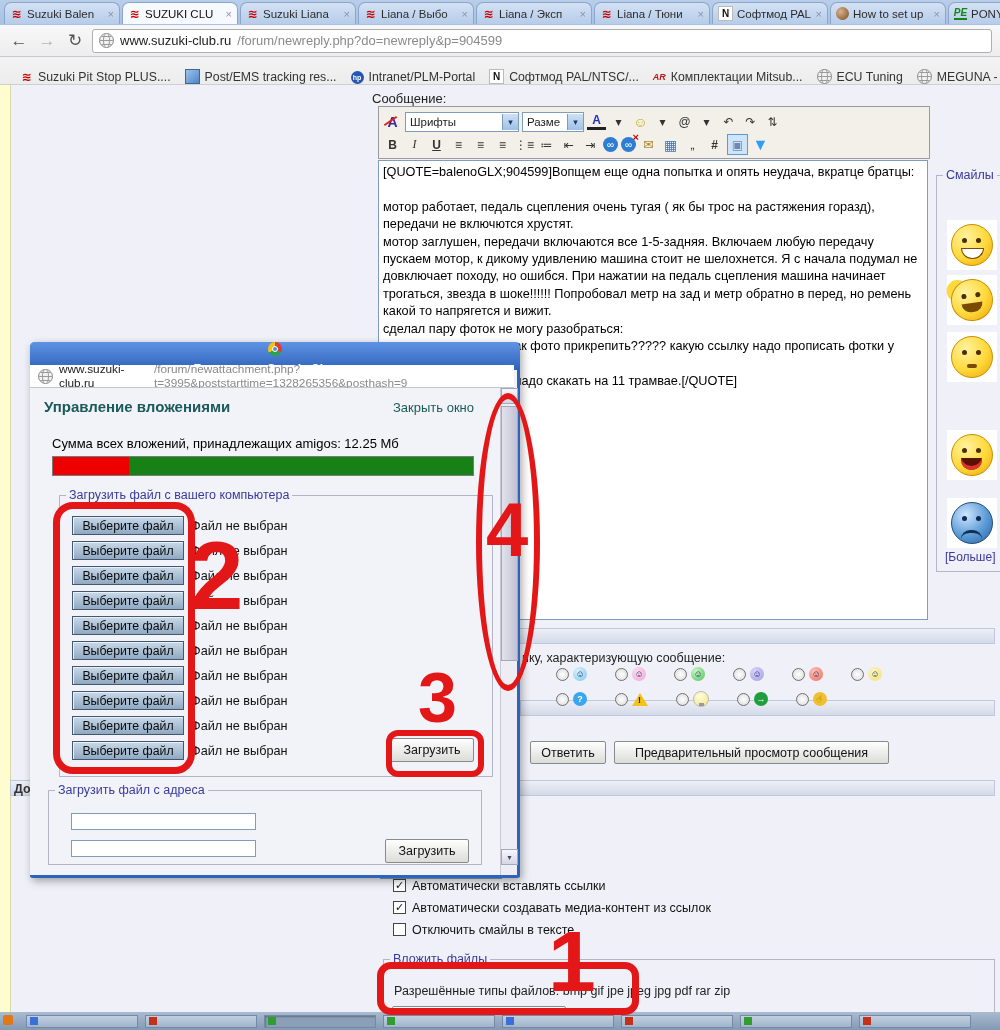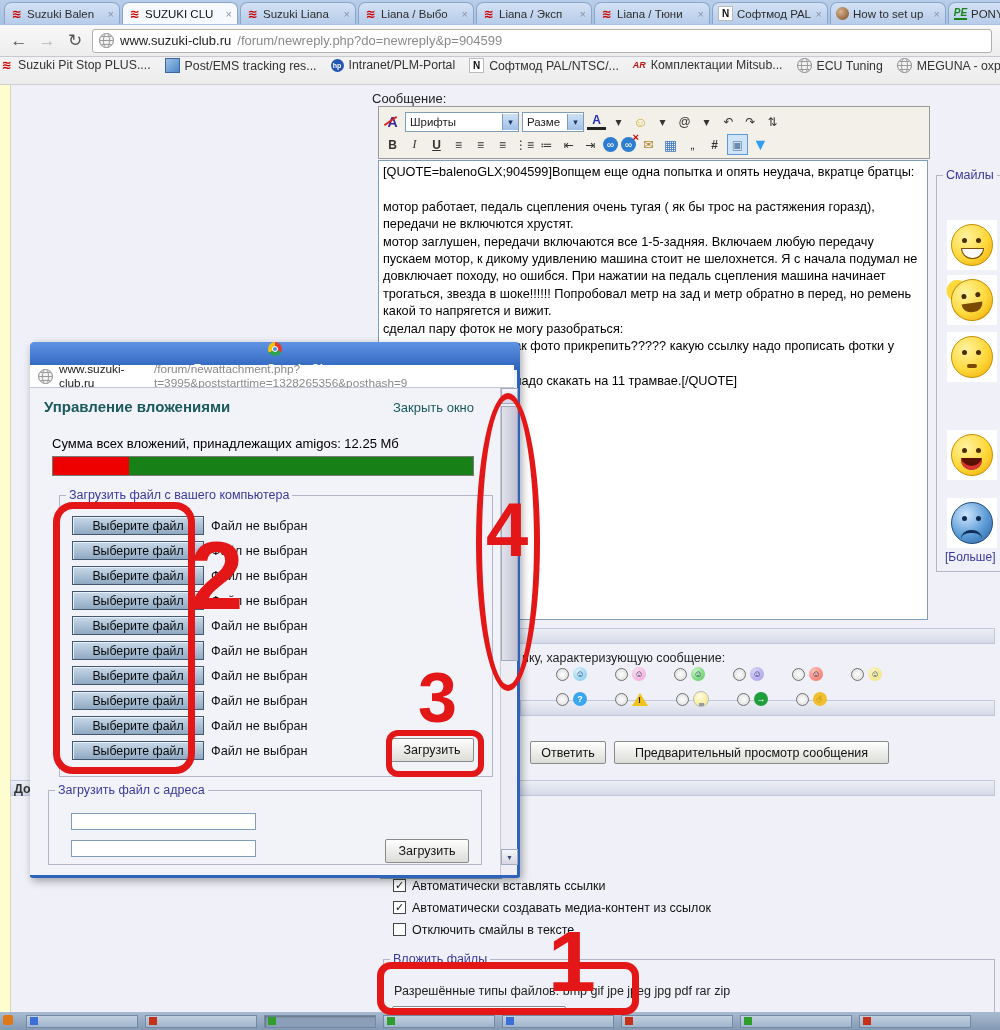--- a/index.html
+++ b/index.html
@@ -30,21 +30,21 @@
   .ic-globe::before,.globe::before{content:"";position:absolute;left:3px;top:-2px;width:5px;height:15px;border:1px solid #9a9a9a;border-radius:50%;}
   .ic-globe::after,.globe::after{content:"";position:absolute;left:-1px;top:6px;width:15px;height:1px;background:#9a9a9a;box-shadow:0 4px 0 #9a9a9a,0 -4px 0 #9a9a9a;}
 
   .toolbar{position:absolute;left:0;top:25px;width:1000px;height:32px;background:linear-gradient(#F8F8F8,#EDEDED);border-bottom:1px solid #C9C9C9;display:flex;align-items:center;gap:6px;padding-left:8px;box-sizing:border-box;}
   .navbtn{font-size:17px;color:#555;width:22px;text-align:center;}
   .navbtn.fwd{color:#B5B5B5;}
   .omnibox{flex:1;height:22px;margin-right:8px;background:#fff;border:1px solid #B0B0B0;border-radius:3px;display:flex;align-items:center;gap:6px;padding:0 6px;font-size:13px;}
   .udom{color:#222;}
   .upath{color:#8a8a8a;}
 
-  .bookmarks{position:absolute;left:0;top:58px;width:1000px;height:27px;background:linear-gradient(#F3F3F3,#ECECEC);border-bottom:1px solid #CFCFCF;display:flex;align-items:flex-start;gap:14px;padding-left:0;box-sizing:border-box;}
+  .bookmarks{position:absolute;left:0;top:58px;width:1000px;height:27px;background:linear-gradient(#F3F3F3,#ECECEC);border-bottom:1px solid #CFCFCF;display:flex;align-items:flex-end;gap:14px;padding-left:20px;box-sizing:border-box;}
   .bm{display:flex;align-items:center;gap:5px;font-size:12.3px;color:#333;white-space:nowrap;}
   .bicon{width:13px;height:13px;display:inline-flex;align-items:center;justify-content:center;flex:0 0 13px;}
 
   
   .pagearea{position:absolute;left:0;top:85px;width:1000px;height:927px;background:#F0F0F8;}
   .ystrip{position:absolute;left:0;top:0;width:10px;height:927px;background:#FDFDD0;border-right:1px solid #D8D8A8;}
   .band{position:absolute;height:16px;background:linear-gradient(#EDEFF6,#D4DAE8);border:1px solid #BFC8DC;box-sizing:border-box;}
   .msg-label{position:absolute;left:372px;top:6px;font-size:13px;color:#222;}
 
   .editorbox{position:absolute;left:378px;top:21px;width:552px;height:53px;background:#F2F0E8;border:1px solid #9a9a9a;box-sizing:border-box;padding:3px 4px;}
@@ -136,21 +136,21 @@
   .pcontent{position:absolute;left:-3px;top:46px;width:484px;height:487px;background:#F2F2F9;}
   .pheader{position:absolute;left:14px;top:10px;font-size:15px;font-weight:bold;color:#1A5A5A;}
   .pclose{position:absolute;right:40px;top:12px;font-size:13px;color:#1A5A5A;}
   .psum{position:absolute;left:22px;top:48px;font-size:13px;color:#000;}
   .pbar{position:absolute;left:22px;top:68px;width:422px;height:20px;border:1px solid #7a7a7a;box-sizing:border-box;display:flex;background:#fff;}
   .pbar .used{height:100%;}
   .pbar .free{height:100%;}
   .fs1{position:absolute;left:18px;top:100px;width:432px;height:287px;margin-left:11px;}
   .filerows{position:absolute;left:12px;top:14px;display:flex;flex-direction:column;gap:6px;}
   .frow{display:flex;align-items:center;gap:7px;height:19px;}
-  .filebtn{width:132px;height:19px;background:linear-gradient(#C9D9E9,#8FA9C2);border:1px solid #44576E;box-shadow:inset 1px 1px 0 #E6F0F8;font-size:12.3px;color:#0a0a0a;display:inline-flex;align-items:center;justify-content:center;box-sizing:border-box;}
+  .filebtn{width:112px;height:19px;background:linear-gradient(#C9D9E9,#8FA9C2);border:1px solid #44576E;box-shadow:inset 1px 1px 0 #E6F0F8;font-size:12.3px;color:#0a0a0a;display:inline-flex;align-items:center;justify-content:center;box-sizing:border-box;}
   .fstatus{font-size:12.7px;color:#111;}
   .upbtn1{position:absolute;right:18px;bottom:14px;width:84px;height:24px;}
   .fs2{position:absolute;left:18px;top:395px;width:432px;height:80px;}
   .urlinput{position:absolute;left:22px;width:185px;height:17px;border:1px solid #7F9DB9;background:#fff;font-size:12px;padding:0 3px;box-sizing:border-box;}
   .upbtn2{position:absolute;right:12px;top:42px;width:84px;height:24px;}
 
   .pscroll{position:absolute;right:0;top:46px;width:17px;height:487px;background:#EDEDF3;border-left:1px solid #C8C8D4;box-sizing:border-box;}
   .sbtn{position:absolute;left:0;width:17px;height:16px;background:linear-gradient(#F7F7FB,#D6D6E4);border:1px solid #9FA9C0;box-sizing:border-box;font-size:7px;color:#3A4A70;display:flex;align-items:center;justify-content:center;}
   .sthumb{position:absolute;left:0;top:18px;width:17px;height:255px;background:linear-gradient(90deg,#E2E2EC,#C2C2D4);border:1px solid #9FA9C0;box-sizing:border-box;}
 

